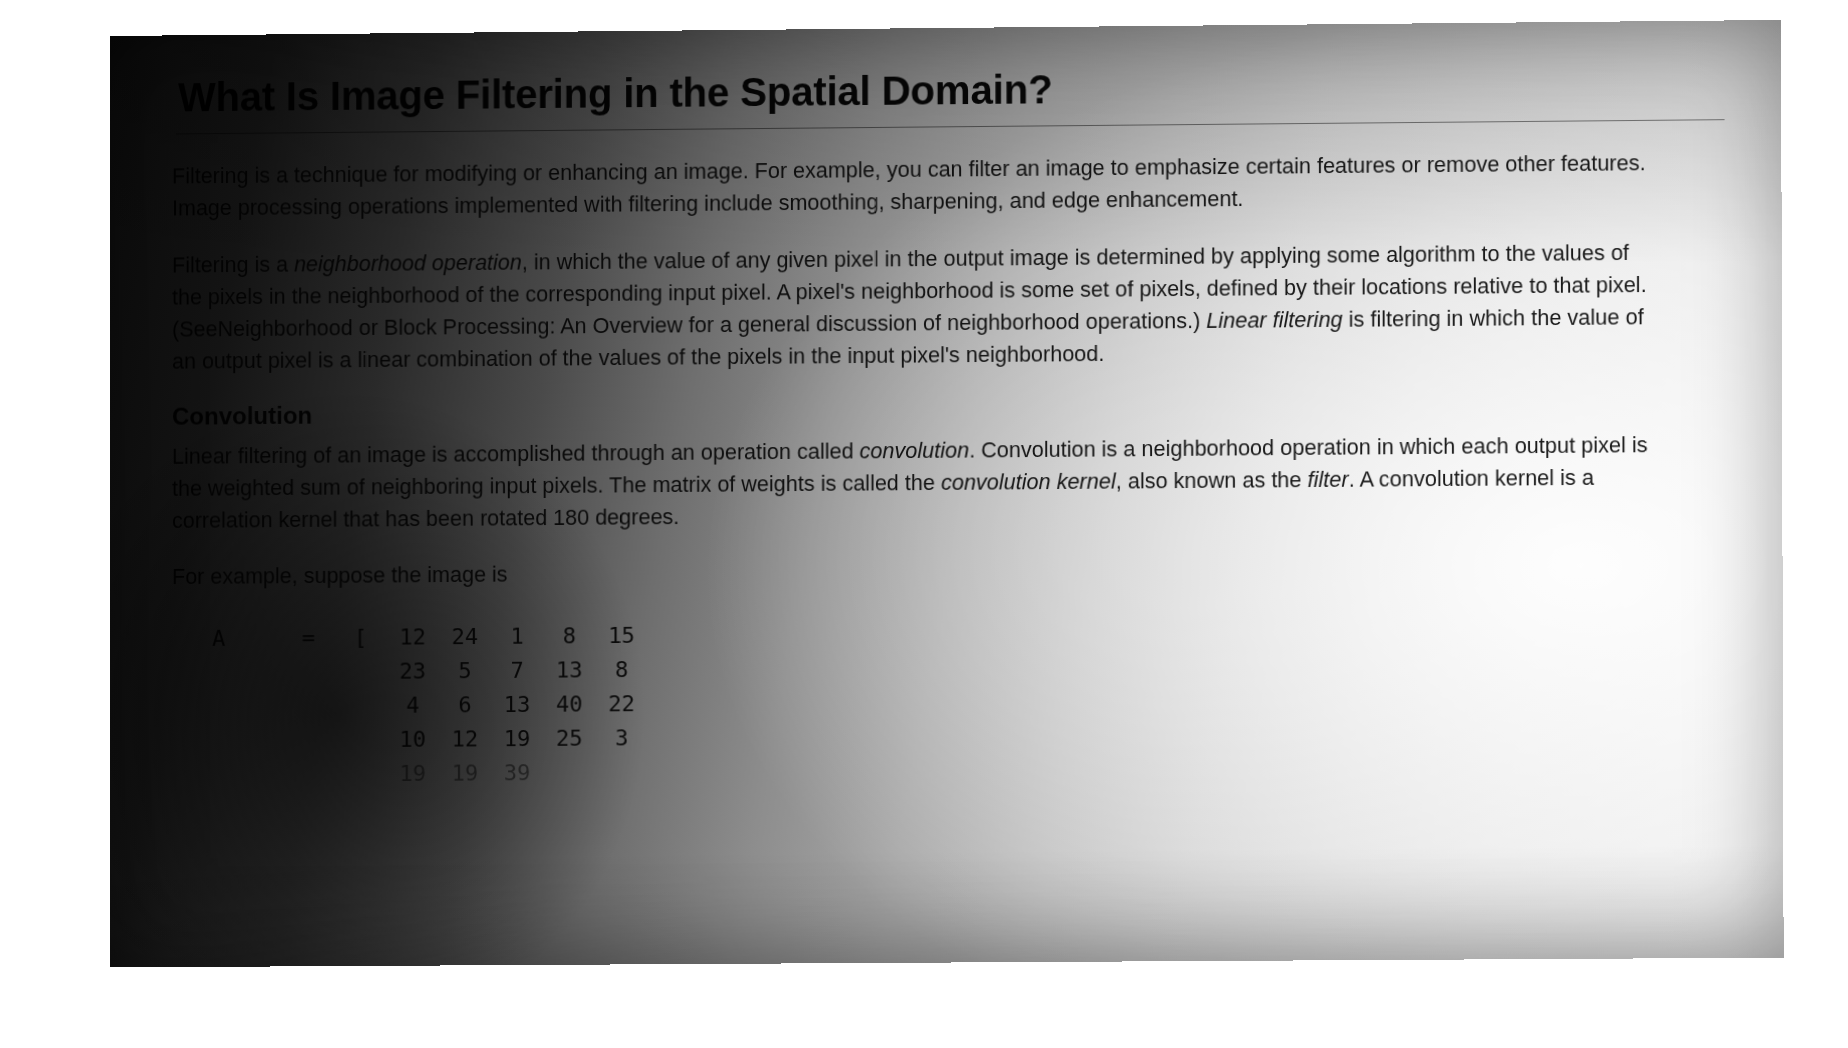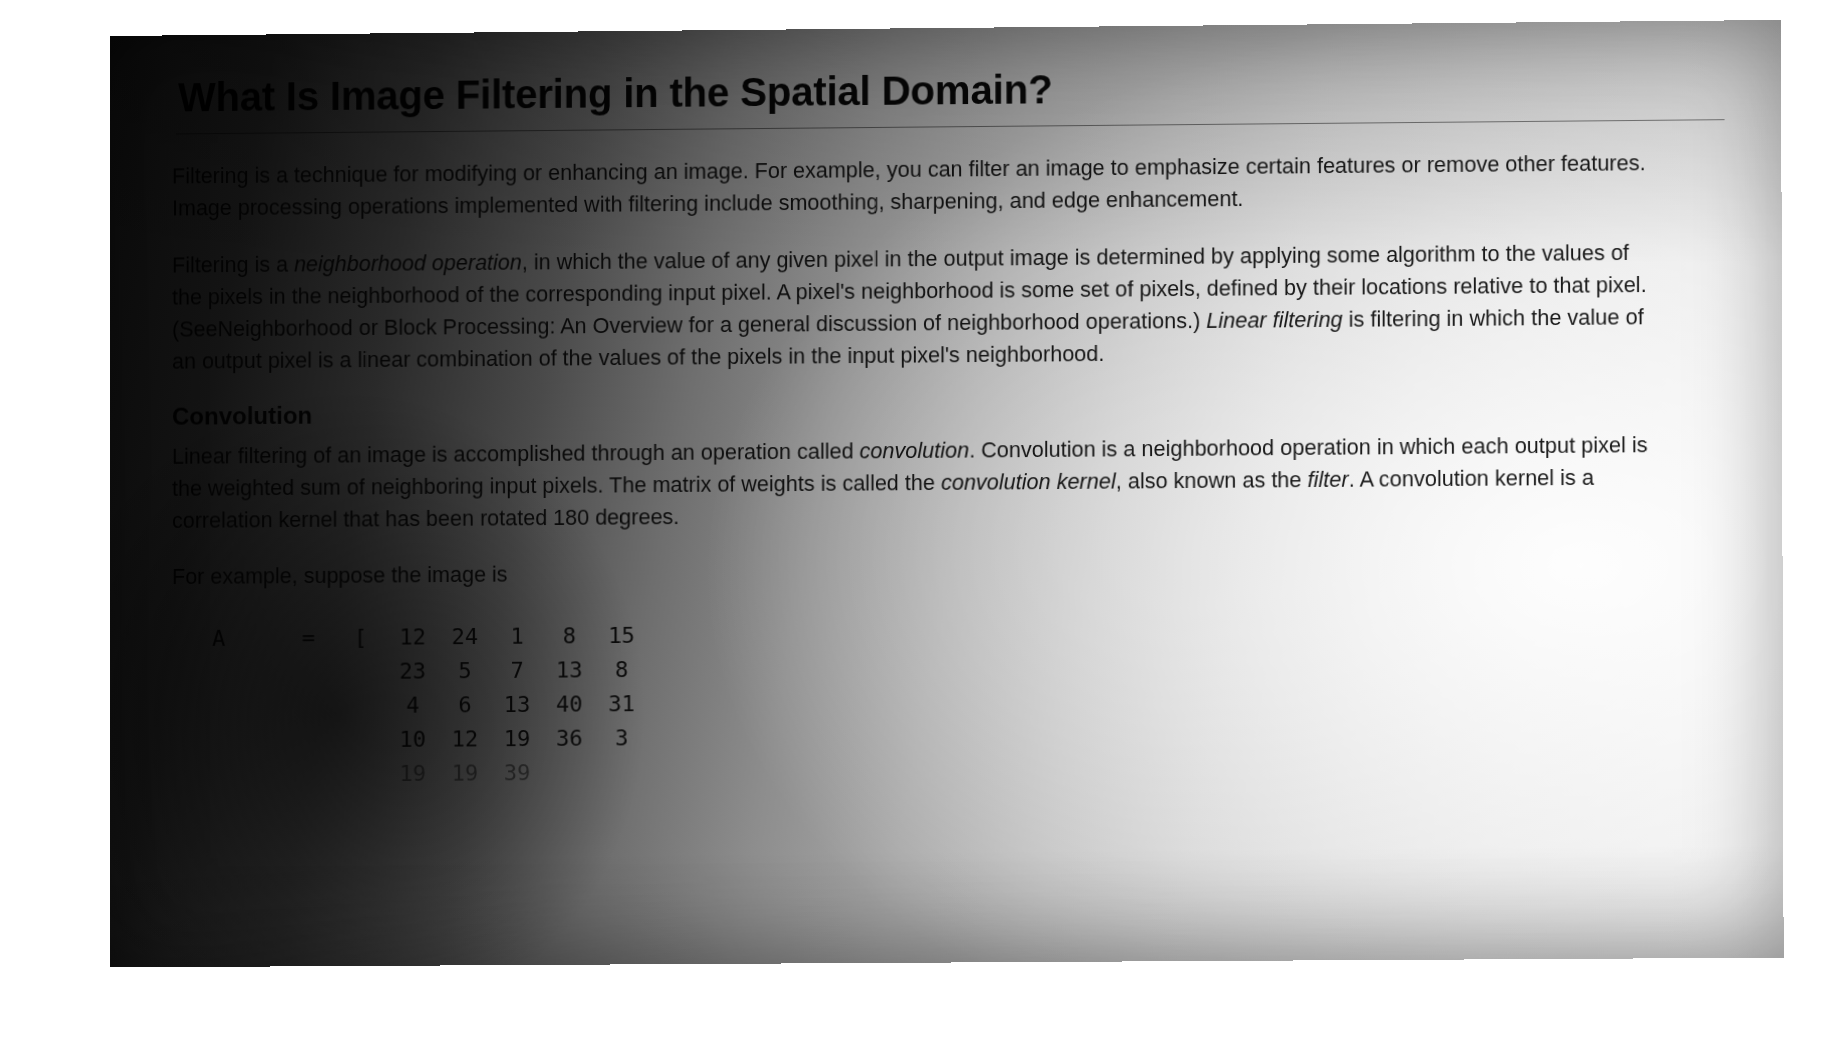--- a/index.html
+++ b/index.html
@@ -166,23 +166,23 @@
 
       <p class="para"><span>Linear filtering of an image is accomplished through an operation called </span><em>convolution</em><span>. Convolution is a neighborhood operation in which each output pixel is the weighted sum of neighboring input pixels. The matrix of weights is called the </span><em>convolution kernel</em><span>, also known as the </span><em>filter</em><span>. A convolution kernel is a correlation kernel that has been rotated 180 degrees.</span></p>
 
       <p class="para">For example, suppose the image is</p>
 
       <div class="matrix">
         <div class="mrow"><span class="mlabel">A</span><span class="mcell">=</span><span class="mcell">[</span><span class="mcell">12</span><span class="mcell">24</span><span class="mcell">1</span><span class="mcell">8</span><span class="mcell">15</span></div>
 
         <div class="mrow"><span class="mlabel"></span><span class="mcell"></span><span class="mcell"></span><span class="mcell">23</span><span class="mcell">5</span><span class="mcell">7</span><span class="mcell">13</span><span class="mcell">8</span></div>
 
-        <div class="mrow"><span class="mlabel"></span><span class="mcell"></span><span class="mcell"></span><span class="mcell">4</span><span class="mcell">6</span><span class="mcell">13</span><span class="mcell">40</span><span class="mcell">31</span></div>
+        <div class="mrow"><span class="mlabel"></span><span class="mcell"></span><span class="mcell"></span><span class="mcell">4</span><span class="mcell">6</span><span class="mcell">13</span><span class="mcell">40</span><span class="mcell">22</span></div>
 
-        <div class="mrow"><span class="mlabel"></span><span class="mcell"></span><span class="mcell"></span><span class="mcell">10</span><span class="mcell">12</span><span class="mcell">19</span><span class="mcell">36</span><span class="mcell">3</span></div>
+        <div class="mrow"><span class="mlabel"></span><span class="mcell"></span><span class="mcell"></span><span class="mcell">10</span><span class="mcell">12</span><span class="mcell">19</span><span class="mcell">25</span><span class="mcell">3</span></div>
 
         <div class="mrow clipped"><span class="mlabel"></span><span class="mcell"></span><span class="mcell"></span><span class="mcell">19</span><span class="mcell">19</span><span class="mcell">39</span></div>
       </div>
 
     </div>
 
     <div id="bottomFade"></div>
     <div id="vignette"></div>
   </div>
 

